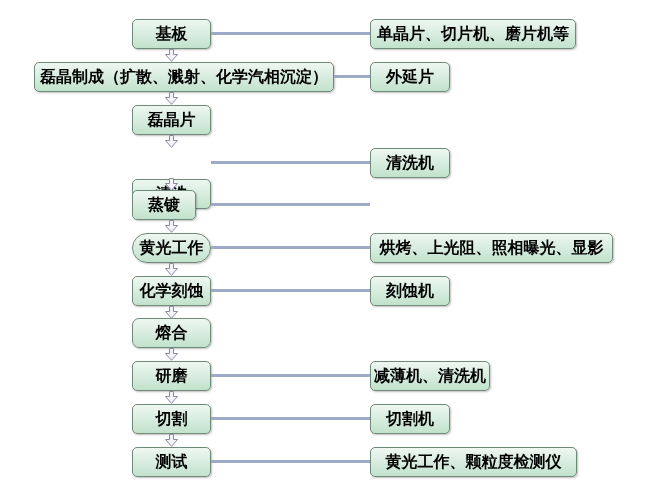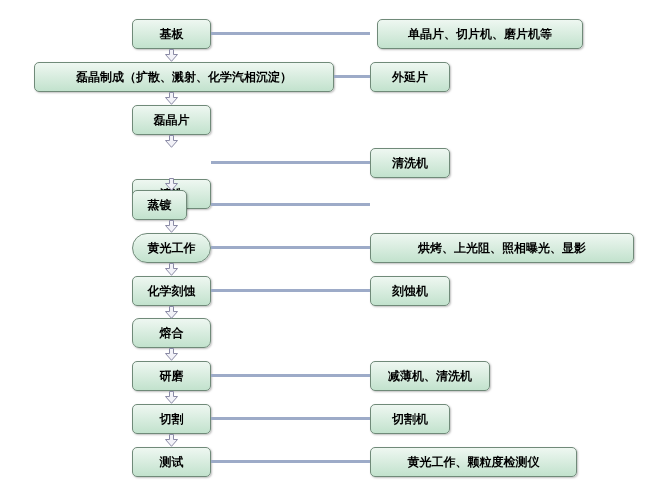--- a/index.html
+++ b/index.html
@@ -12,21 +12,21 @@
   }
   .box {
     position:absolute;
     box-sizing:border-box;
     height:30px;
     border:1px solid var(--box-border,#708a79);
     border-radius:5px;
     background:linear-gradient(var(--box-fill-top,#eef7f1), var(--box-fill-bottom,#c2e2cd));
     box-shadow:1px 1px 2px rgba(0,0,0,0.25);
     display:flex; align-items:center; justify-content:center;
-    font-size:12px; font-weight:bold;
+    font-size:16px; font-weight:bold;
     color:var(--text,#000000);
     white-space:nowrap;
     padding:0 4px;
   }
   .connector {
     position:absolute;
     height:3px;
     background:var(--connector,#9dabc8);
   }
   .arrow { position:absolute; }
@@ -38,32 +38,32 @@
 </style>
 </head>
 <body>
 
 <div class="canvas">
 
   <div class="box" style="left:132px; top:19px;  width:79px;">基板</div>
   <div class="box" style="left:34px;  top:62px;  width:300px;">磊晶制成（扩散、溅射、化学汽相沉淀）</div>
   <div class="box" style="left:132px; top:105px; width:79px;">磊晶片</div>
   <div class="box" style="left:132px; top:148px; width:79px;margin-top:31px;">清洗</div>
-  <div class="box" style="left:132px; top:190px; width:55px;">蒸镀</div>
+  <div class="box" style="left:132px; top:190px; width:64px;">蒸镀</div>
   <div class="box" style="left:132px; top:233px; width:79px;border-radius:15px;">黄光工作</div>
   <div class="box" style="left:132px; top:276px; width:79px;text-align:right;">化学刻蚀</div>
   <div class="box" style="left:132px; top:318px; width:79px;border-radius:7px;">熔合</div>
   <div class="box" style="left:132px; top:361px; width:79px;">研磨</div>
   <div class="box" style="left:132px; top:404px; width:79px;">切割</div>
   <div class="box" style="left:132px; top:447px; width:79px;">测试</div>
 
-  <div class="box" style="left:370px; top:19px;  width:206px;margin-left:7px;">单晶片、切片机、磨片机等</div>
+  <div class="box" style="left:370px; top:19px;  width:206px;">单晶片、切片机、磨片机等</div>
   <div class="box" style="left:370px; top:62px;  width:80px;">外延片</div>
   <div class="box" style="left:370px; top:148px; width:80px;">清洗机</div>
-  <div class="box" style="left:370px; top:233px; width:264px;">烘烤、上光阻、照相曝光、显影</div>
+  <div class="box" style="left:370px; top:233px; width:243px;">烘烤、上光阻、照相曝光、显影</div>
   <div class="box" style="left:370px; top:276px; width:80px;">刻蚀机</div>
   <div class="box" style="left:370px; top:361px; width:120px;">减薄机、清洗机</div>
   <div class="box" style="left:370px; top:404px; width:80px;">切割机</div>
   <div class="box" style="left:370px; top:447px; width:207px;">黄光工作、颗粒度检测仪</div>
 
   <div class="connector" style="left:211px; top:32px;  width:159px;"></div>
   <div class="connector" style="left:334px; top:75px;  width:36px;"></div>
   <div class="connector" style="left:211px; top:161px; width:159px;"></div>
   <div class="connector" style="left:211px; top:203px; width:159px;"></div>
   <div class="connector" style="left:211px; top:246px; width:159px;"></div>

